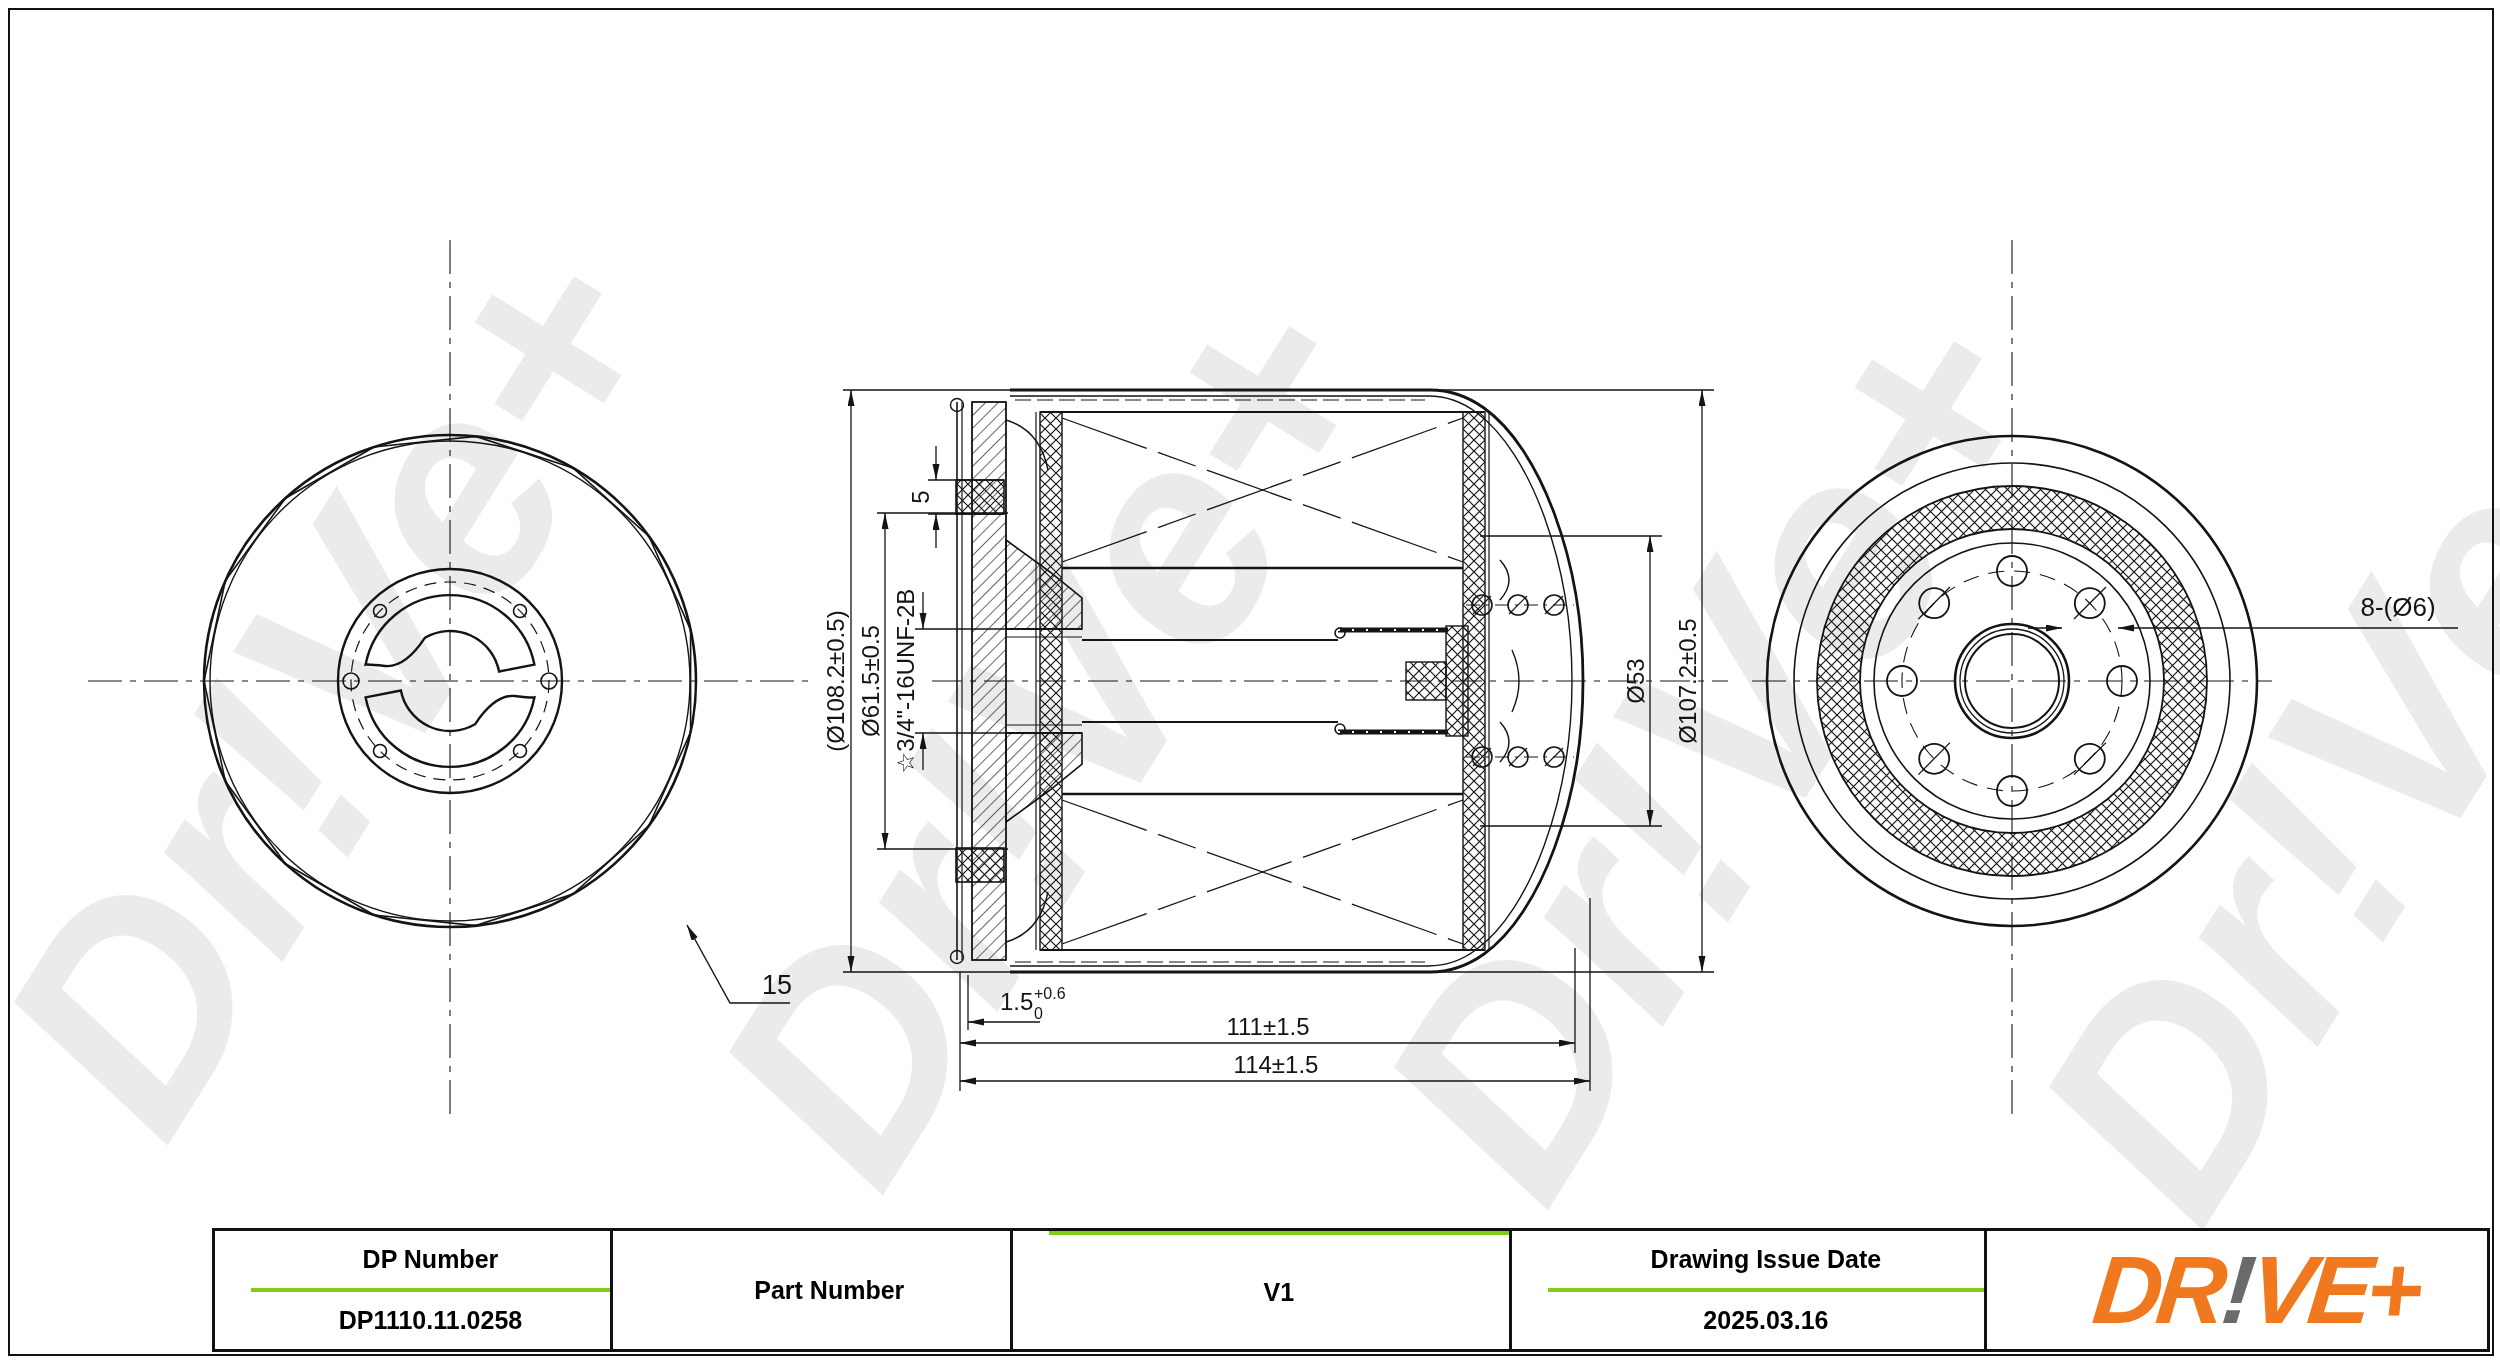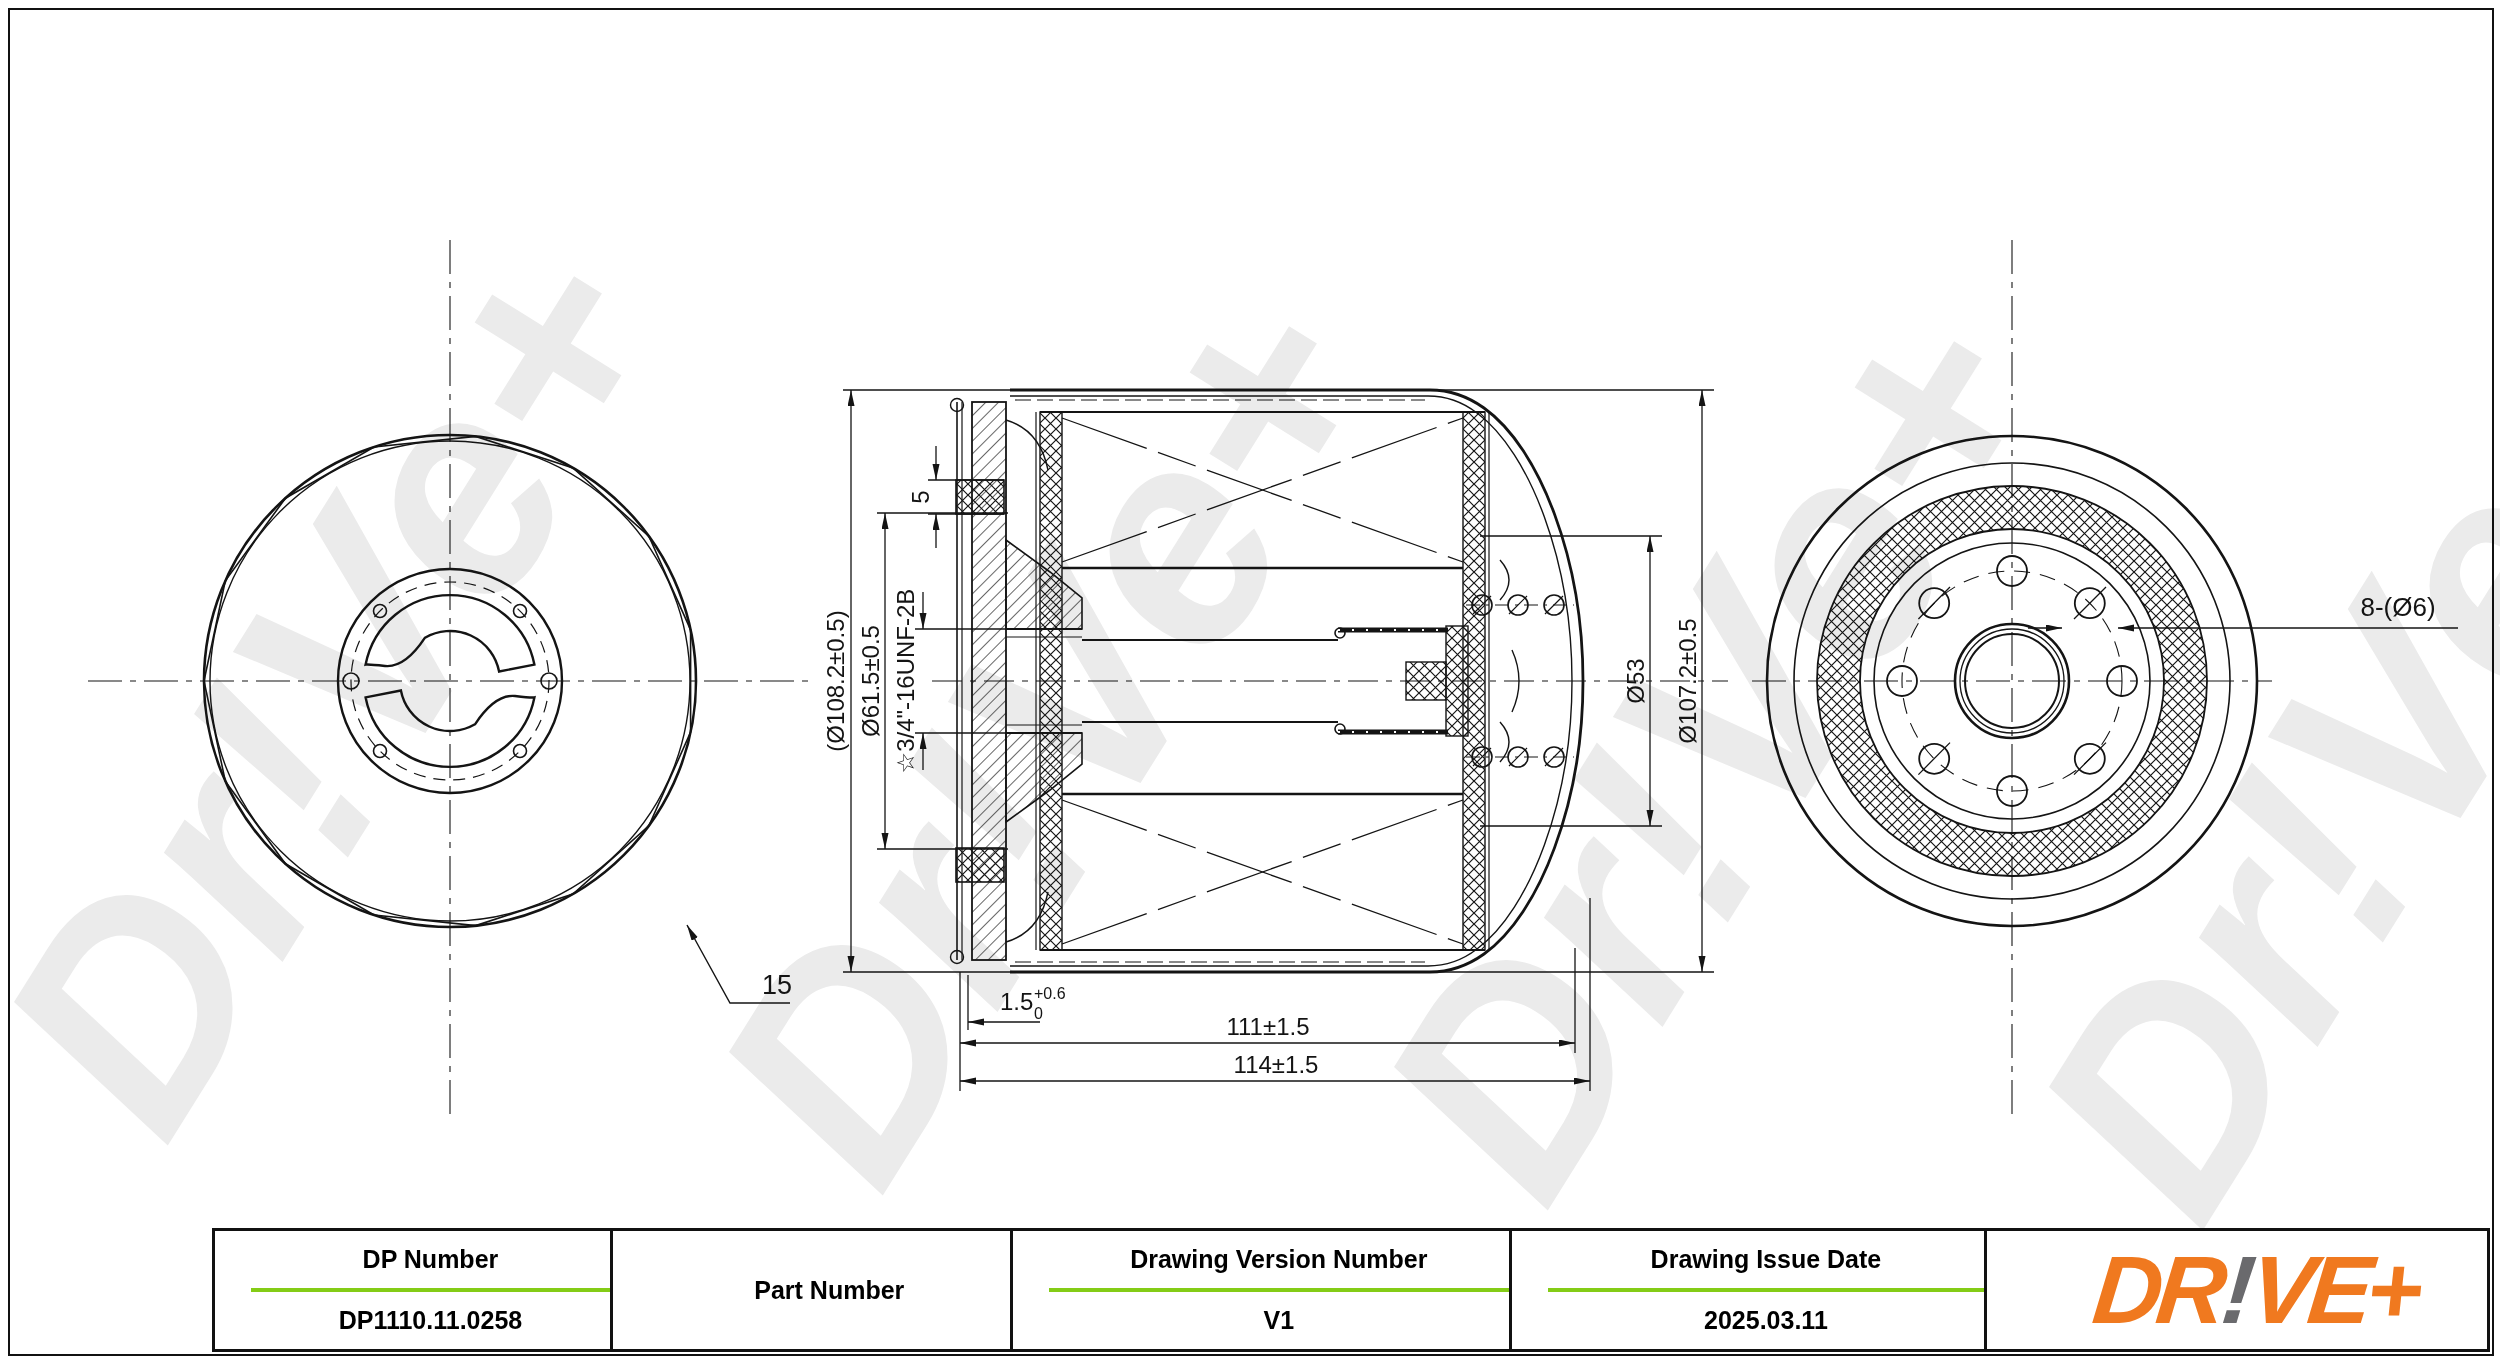--- a/index.html
+++ b/index.html
@@ -201,26 +201,25 @@
 
 <div class="tblock">
   <div class="tcol" style="width:411px">
     <div class="tcell">DP Number</div>
     <div class="tcell val">DP1110.11.0258</div>
   </div>
   <div class="tcol" style="width:413px">
     <div class="tcell">Part Number</div>
   </div>
   <div class="tcol" style="width:516px">
-    <div class="tcell">Drawing Version Number</div>
     <div class="tcell val">V1</div>
   </div>
   <div class="tcol" style="width:491px">
     <div class="tcell">Drawing Issue Date</div>
-    <div class="tcell val">2025.03.11</div>
+    <div class="tcell val">2025.03.16</div>
   </div>
   <div class="tcol" style="width:517px">
     <div class="logocell">
       <div class="logo">
         <span style="color:#F0791F">DR</span><span class="bang" style="color:#6A6A6D">!</span><span style="color:#F0791F">VE+</span>
       </div>
     </div>
   </div>
 </div>
 

